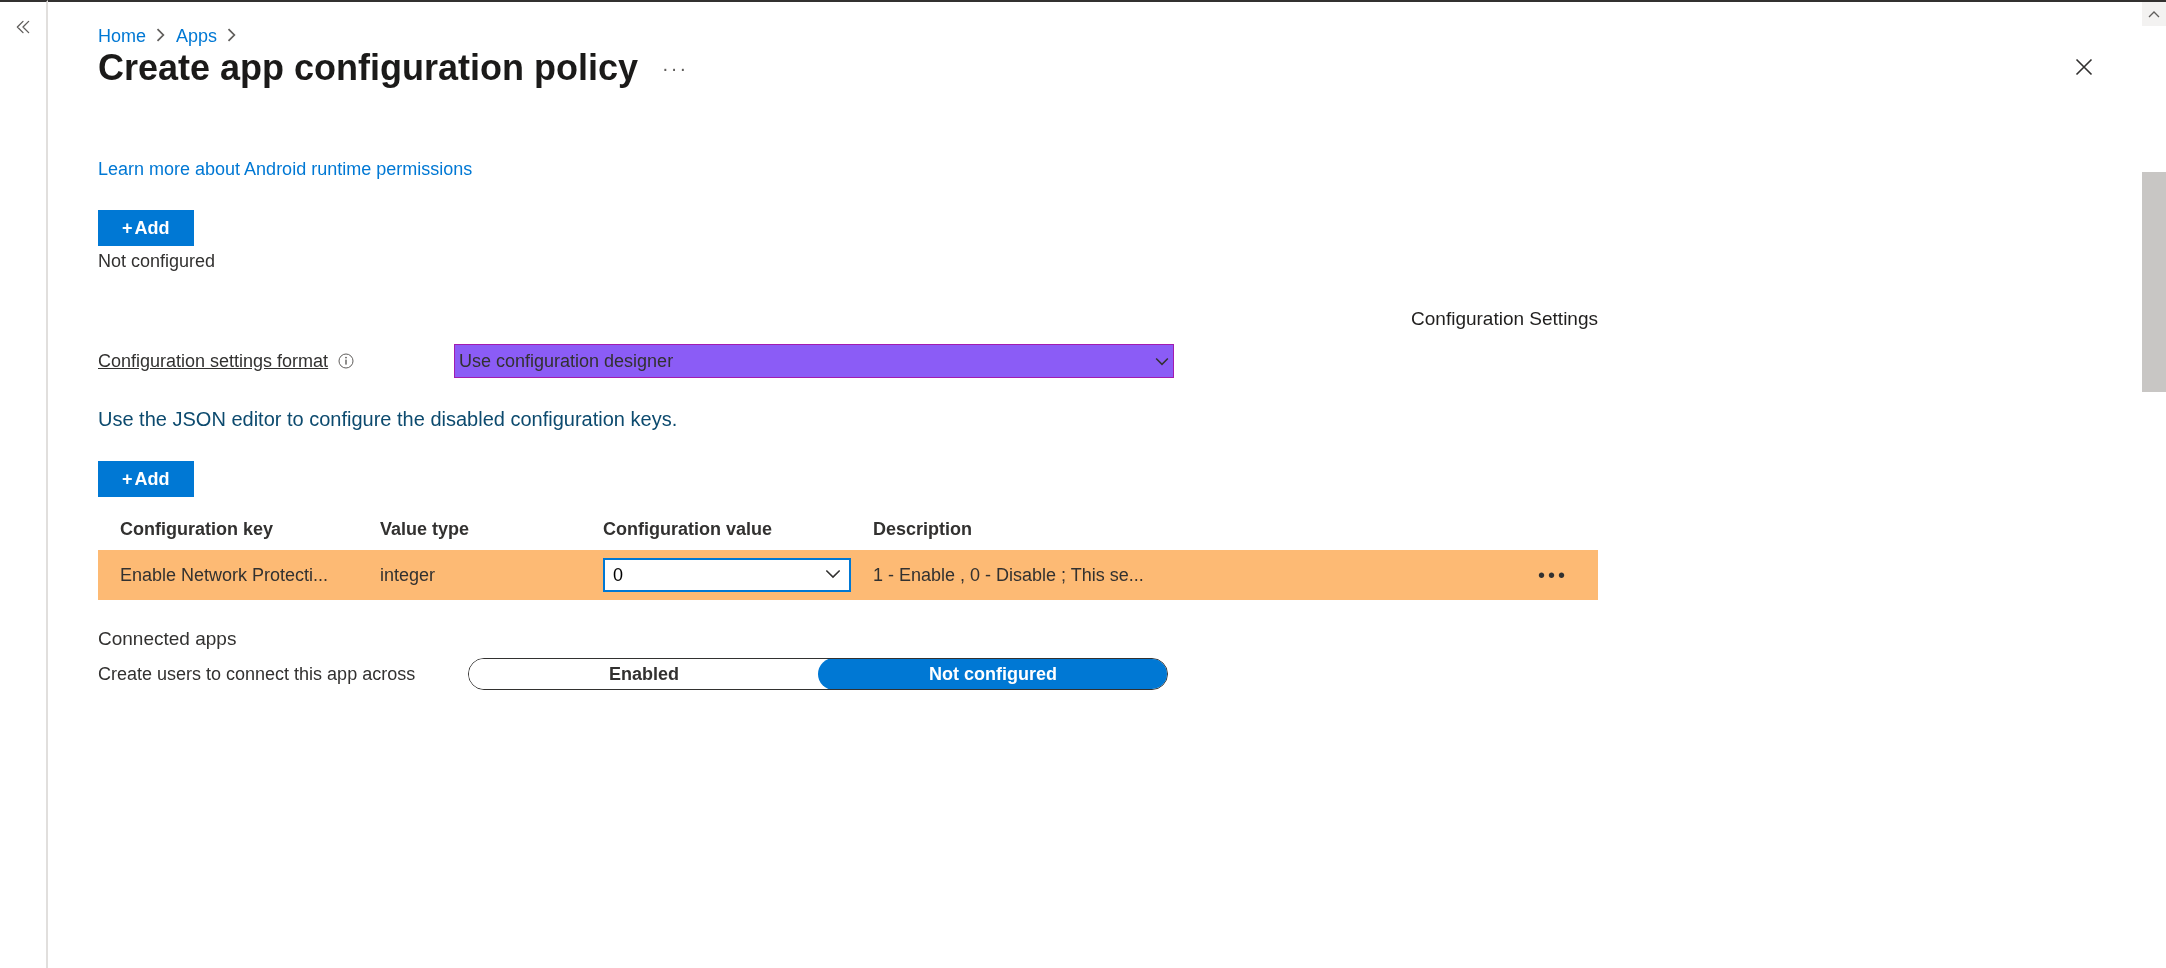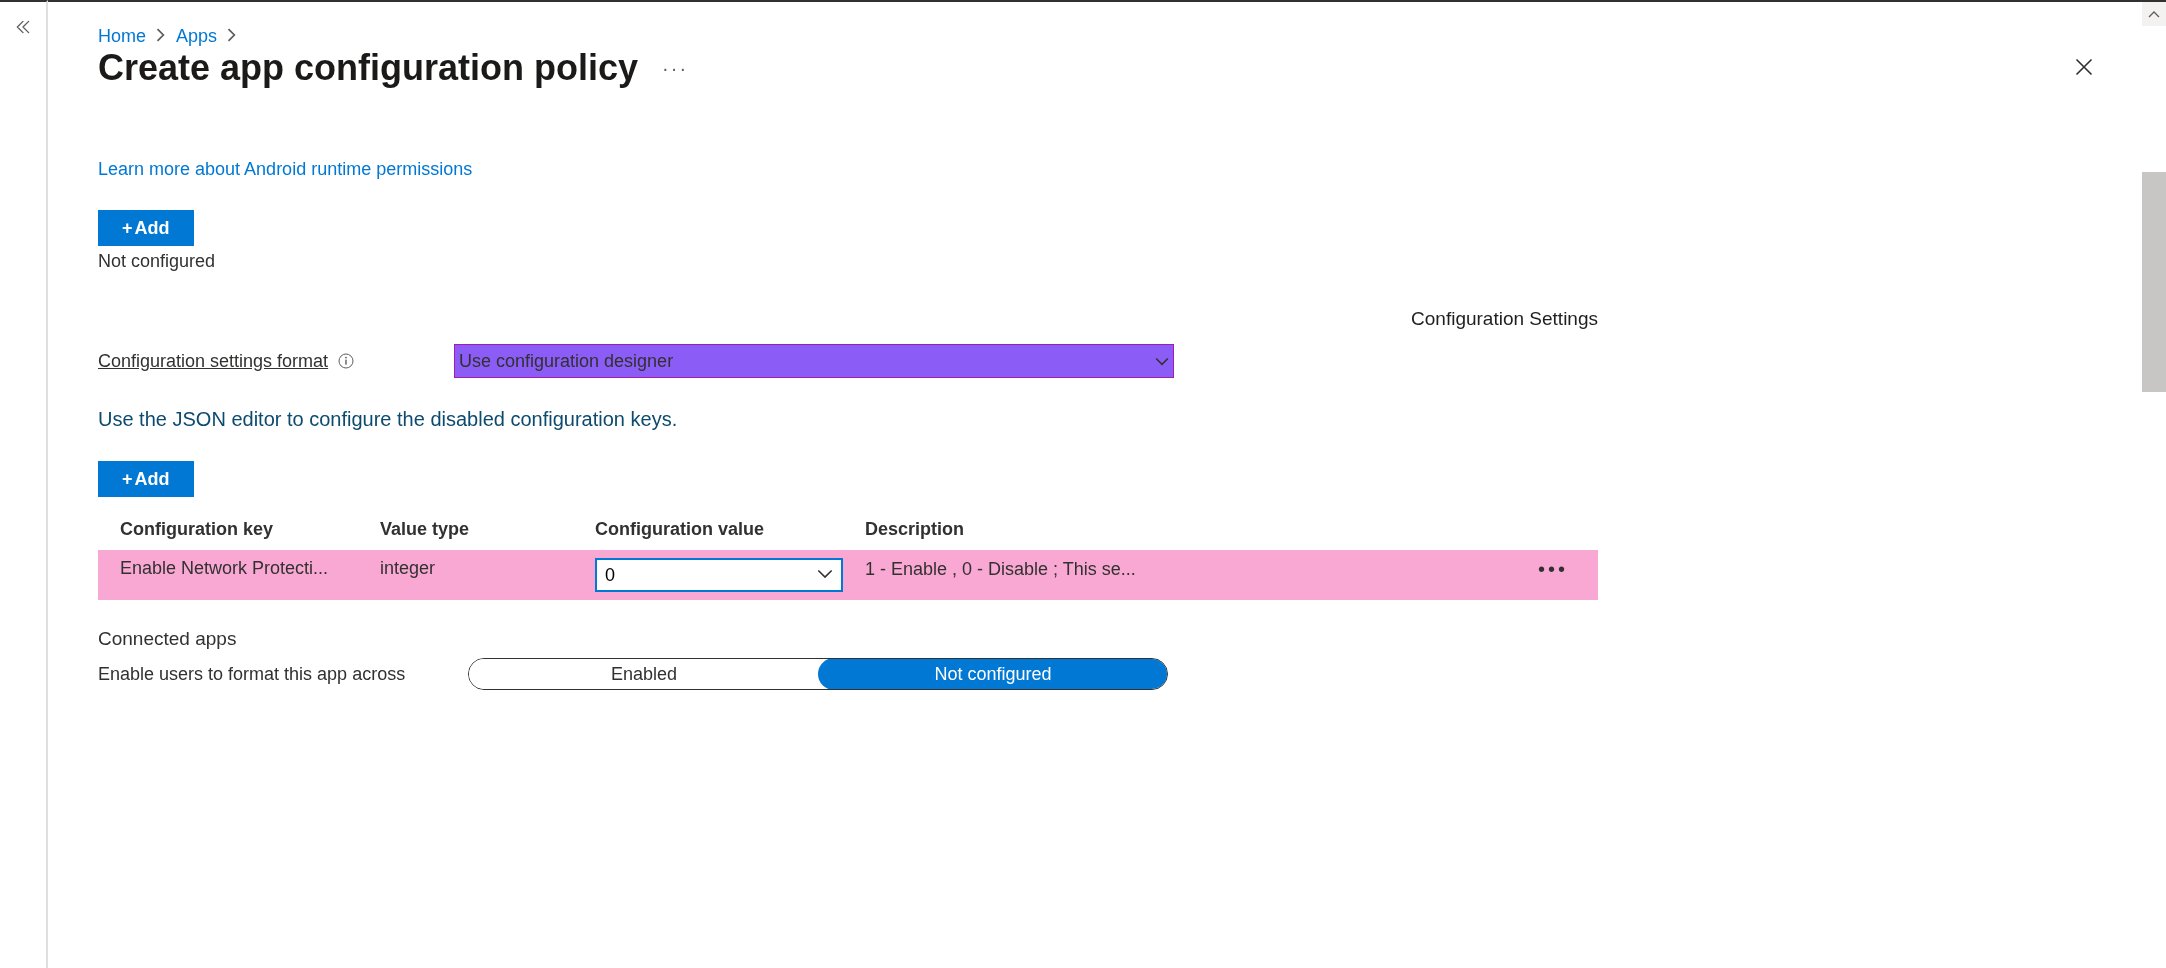--- a/index.html
+++ b/index.html
@@ -37,35 +37,35 @@
     .info-icon { display: inline-flex; }
 
     .dropdown { flex: none; width: 720px; height: 34px; border: 1px solid #a21caf; display: flex; align-items: center; justify-content: space-between; padding: 0 4px; background: #8b5cf6; cursor: pointer; font-size: 18px; color: #323130; }
 
     .hint { font-size: 20px; color: #0c4a6e; }
 
     .table-area { margin-top: 12px; }
     .table-header { display: flex; padding: 10px 22px; font-size: 18px; font-weight: 600; color: #323130; align-items: center; }
     .col-key { width: 260px; }
     .col-type { width: 215px; }
-    .col-value { width: 270px; }
+    .col-value { width: 270px; margin-left: 8px; }
     .col-desc { flex: 1; }
-    .table-row { display: flex; align-items: flex-start; padding: 8px 22px; background: #f9a8d4; font-size: 18px; }
+    .table-row { display: flex; align-items: center; padding: 8px 22px; background: #fdba74; font-size: 18px; }
     .row-more { font-size: 20px; letter-spacing: 3px; color: #323130; cursor: pointer; padding: 0 8px; }
 
     .value-input-wrap { position: relative; width: 248px; height: 34px; border: 2px solid #0078d4; background: #fff; display: flex; align-items: center; }
     .value-input { border: none; outline: none; width: 100%; height: 100%; padding: 0 30px 0 8px; font-size: 18px; background: transparent; }
     .value-input-chev { position: absolute; right: 8px; top: 50%; transform: translateY(-50%); }
 
     .connected-title { font-size: 19px; margin-top: 28px; }
     .connected-row { display: flex; align-items: center; gap: 10px; margin-top: 8px; }
     .connected-desc { font-size: 18px; width: 360px; }
 
     .toggle-pill { display: flex; width: 700px; height: 32px; border: 1px solid #323130; border-radius: 18px; overflow: hidden; font-size: 18px; cursor: pointer; }
-    .toggle-opt { flex: 1; display: flex; align-items: center; justify-content: center; background: #fff; color: #323130; }
+    .toggle-opt { flex: 1; display: flex; align-items: center; justify-content: center; background: #fff; color: #323130; font-weight: bold; }
     .toggle-opt.active { background: #0078d4; color: #fff; border-radius: 18px; margin: -1px; }
 
     .mt-18 { margin-top: 5px; }
     .mt-36 { margin-top: 36px; }
     .mt-14 { margin-top: 14px; }
     .mt-30 { margin-top: 30px; }
   </style>
 </head>
 <body>
 
@@ -169,21 +169,21 @@
           </div>
           <div class="col-desc" style="display:flex;align-items:center;justify-content:space-between;">
             <span>1 - Enable , 0 - Disable ; This se...</span>
             <span class="row-more">•••</span>
           </div>
         </div>
       </div>
 
       <div class="connected-title">Connected apps</div>
       <div class="connected-row">
-        <div class="connected-desc">Enable users to format this app across</div>
+        <div class="connected-desc">Create users to connect this app across</div>
         <div class="toggle-pill">
           <div class="toggle-opt">Enabled</div>
           <div class="toggle-opt active">Not configured</div>
         </div>
       </div>
 
     </div>
 
     <div class="scroll-track">
       <div class="scroll-arrow">

